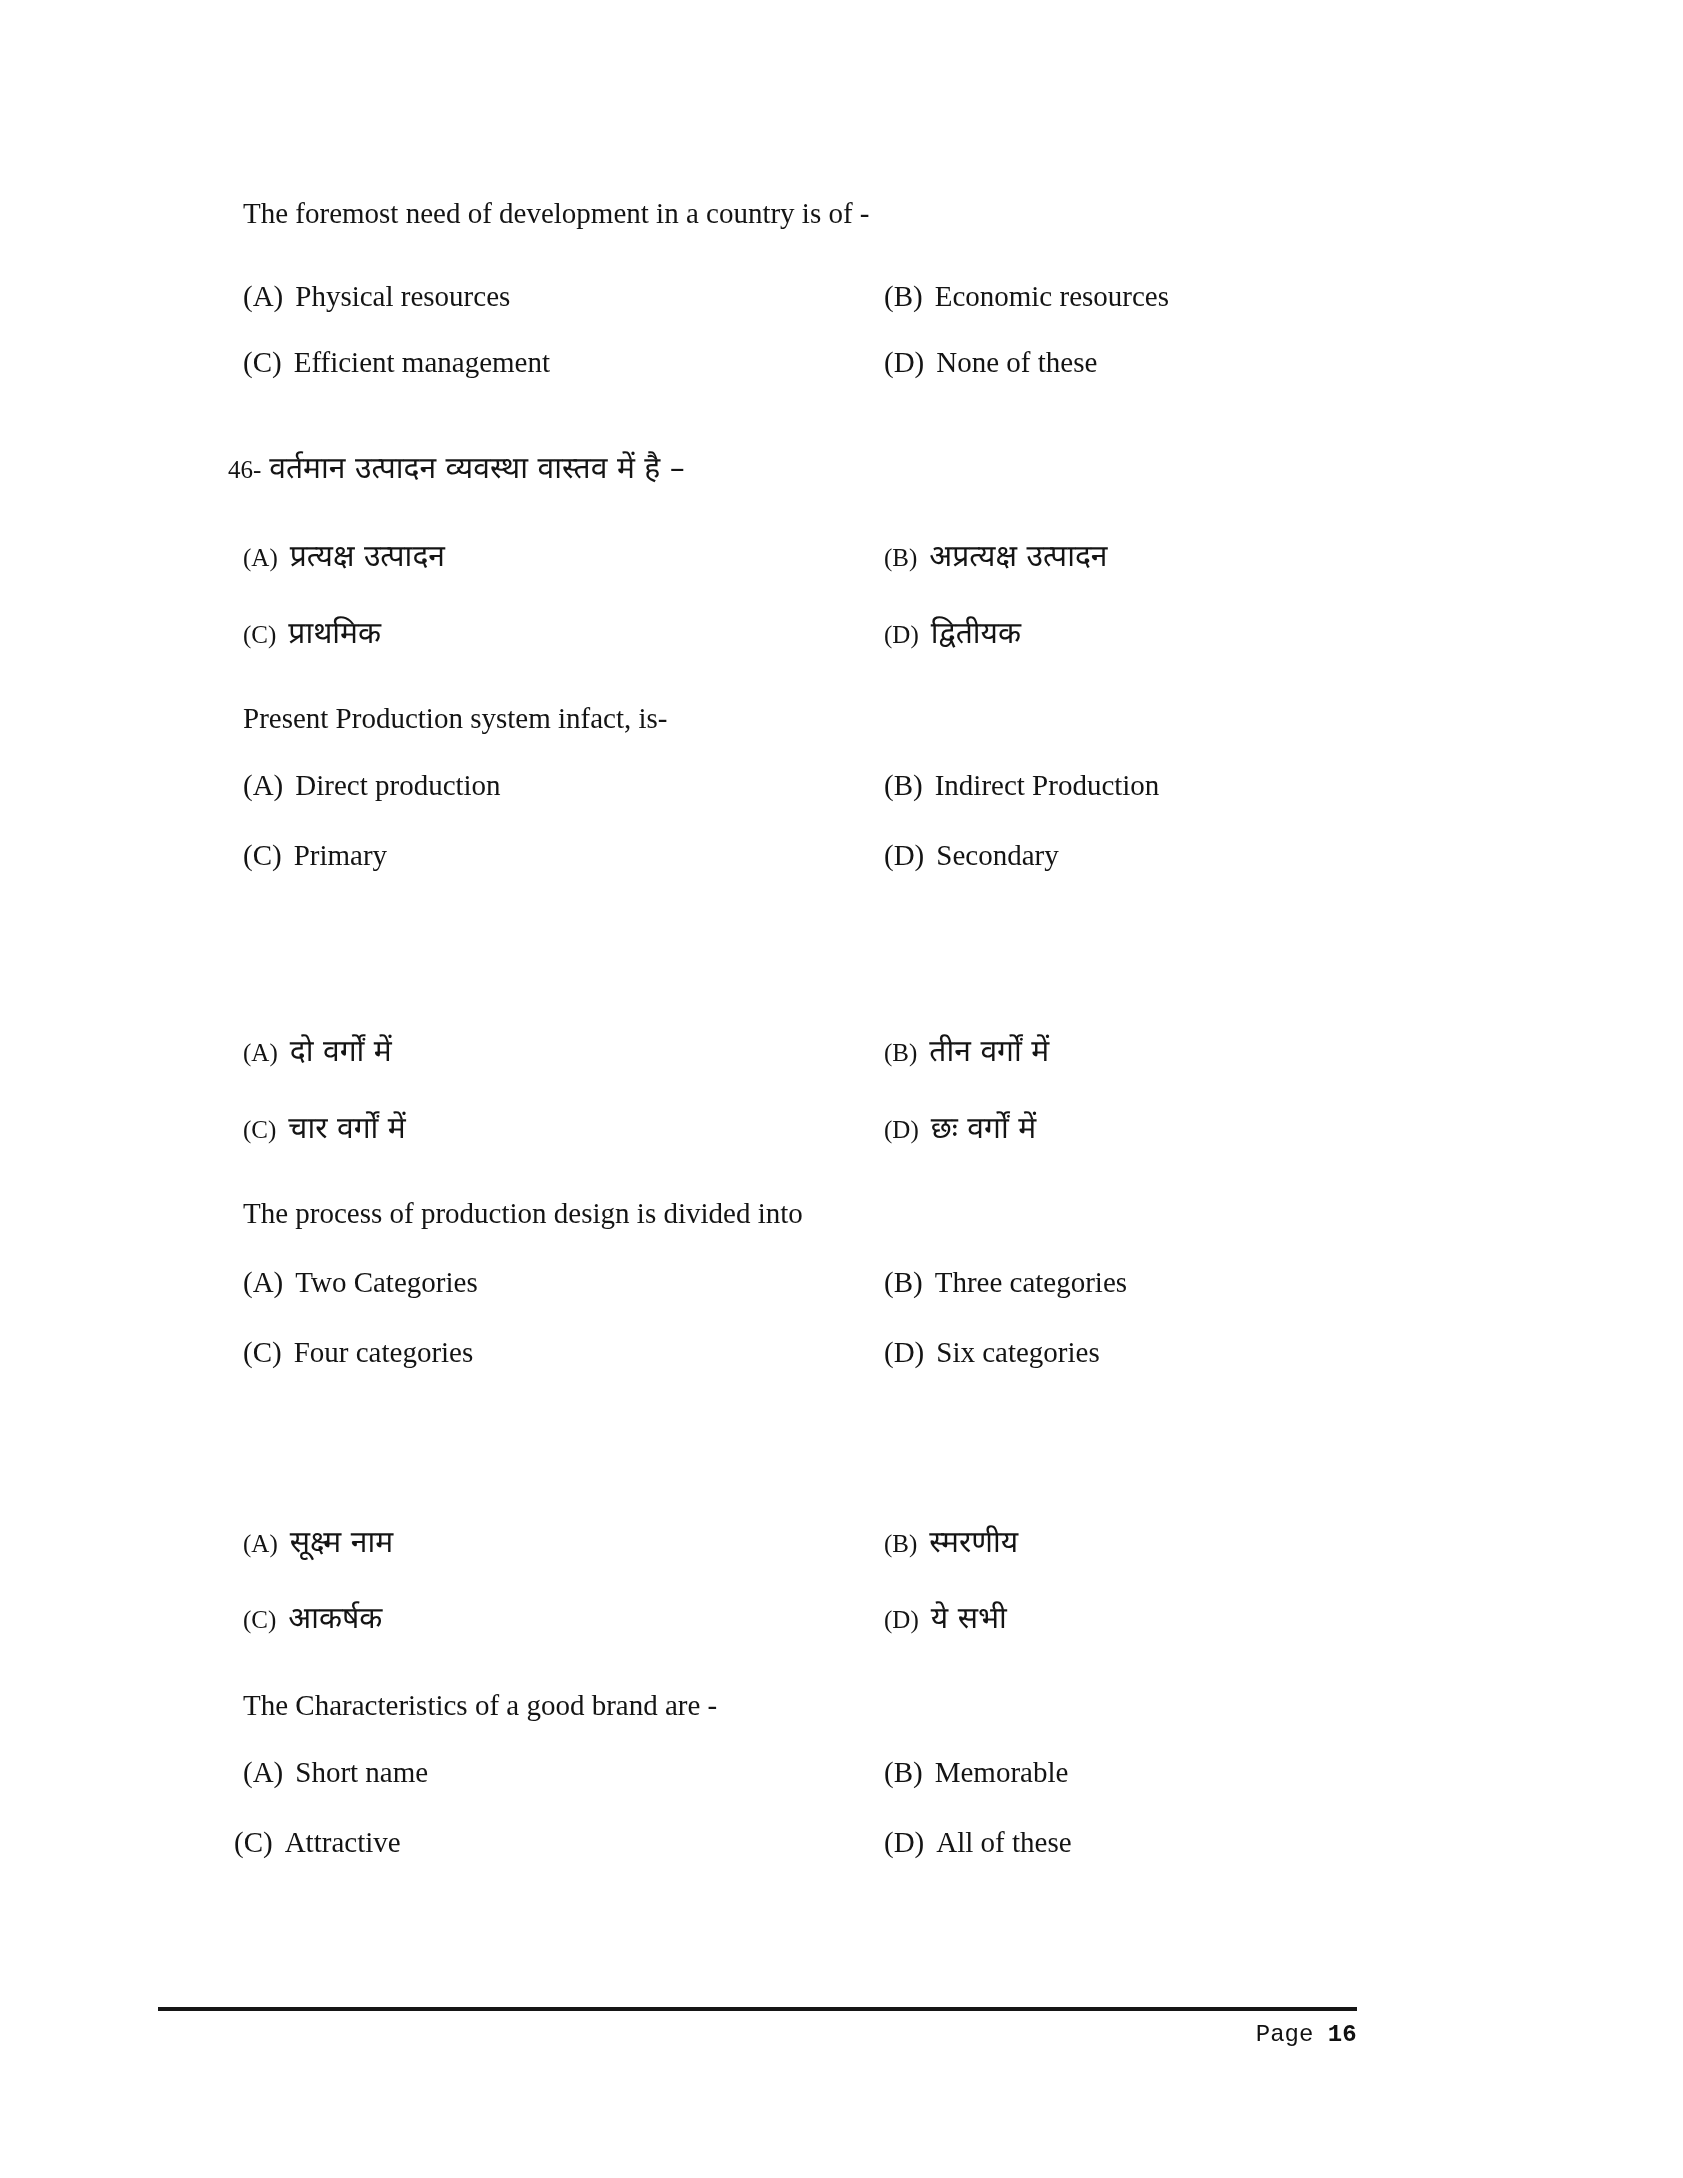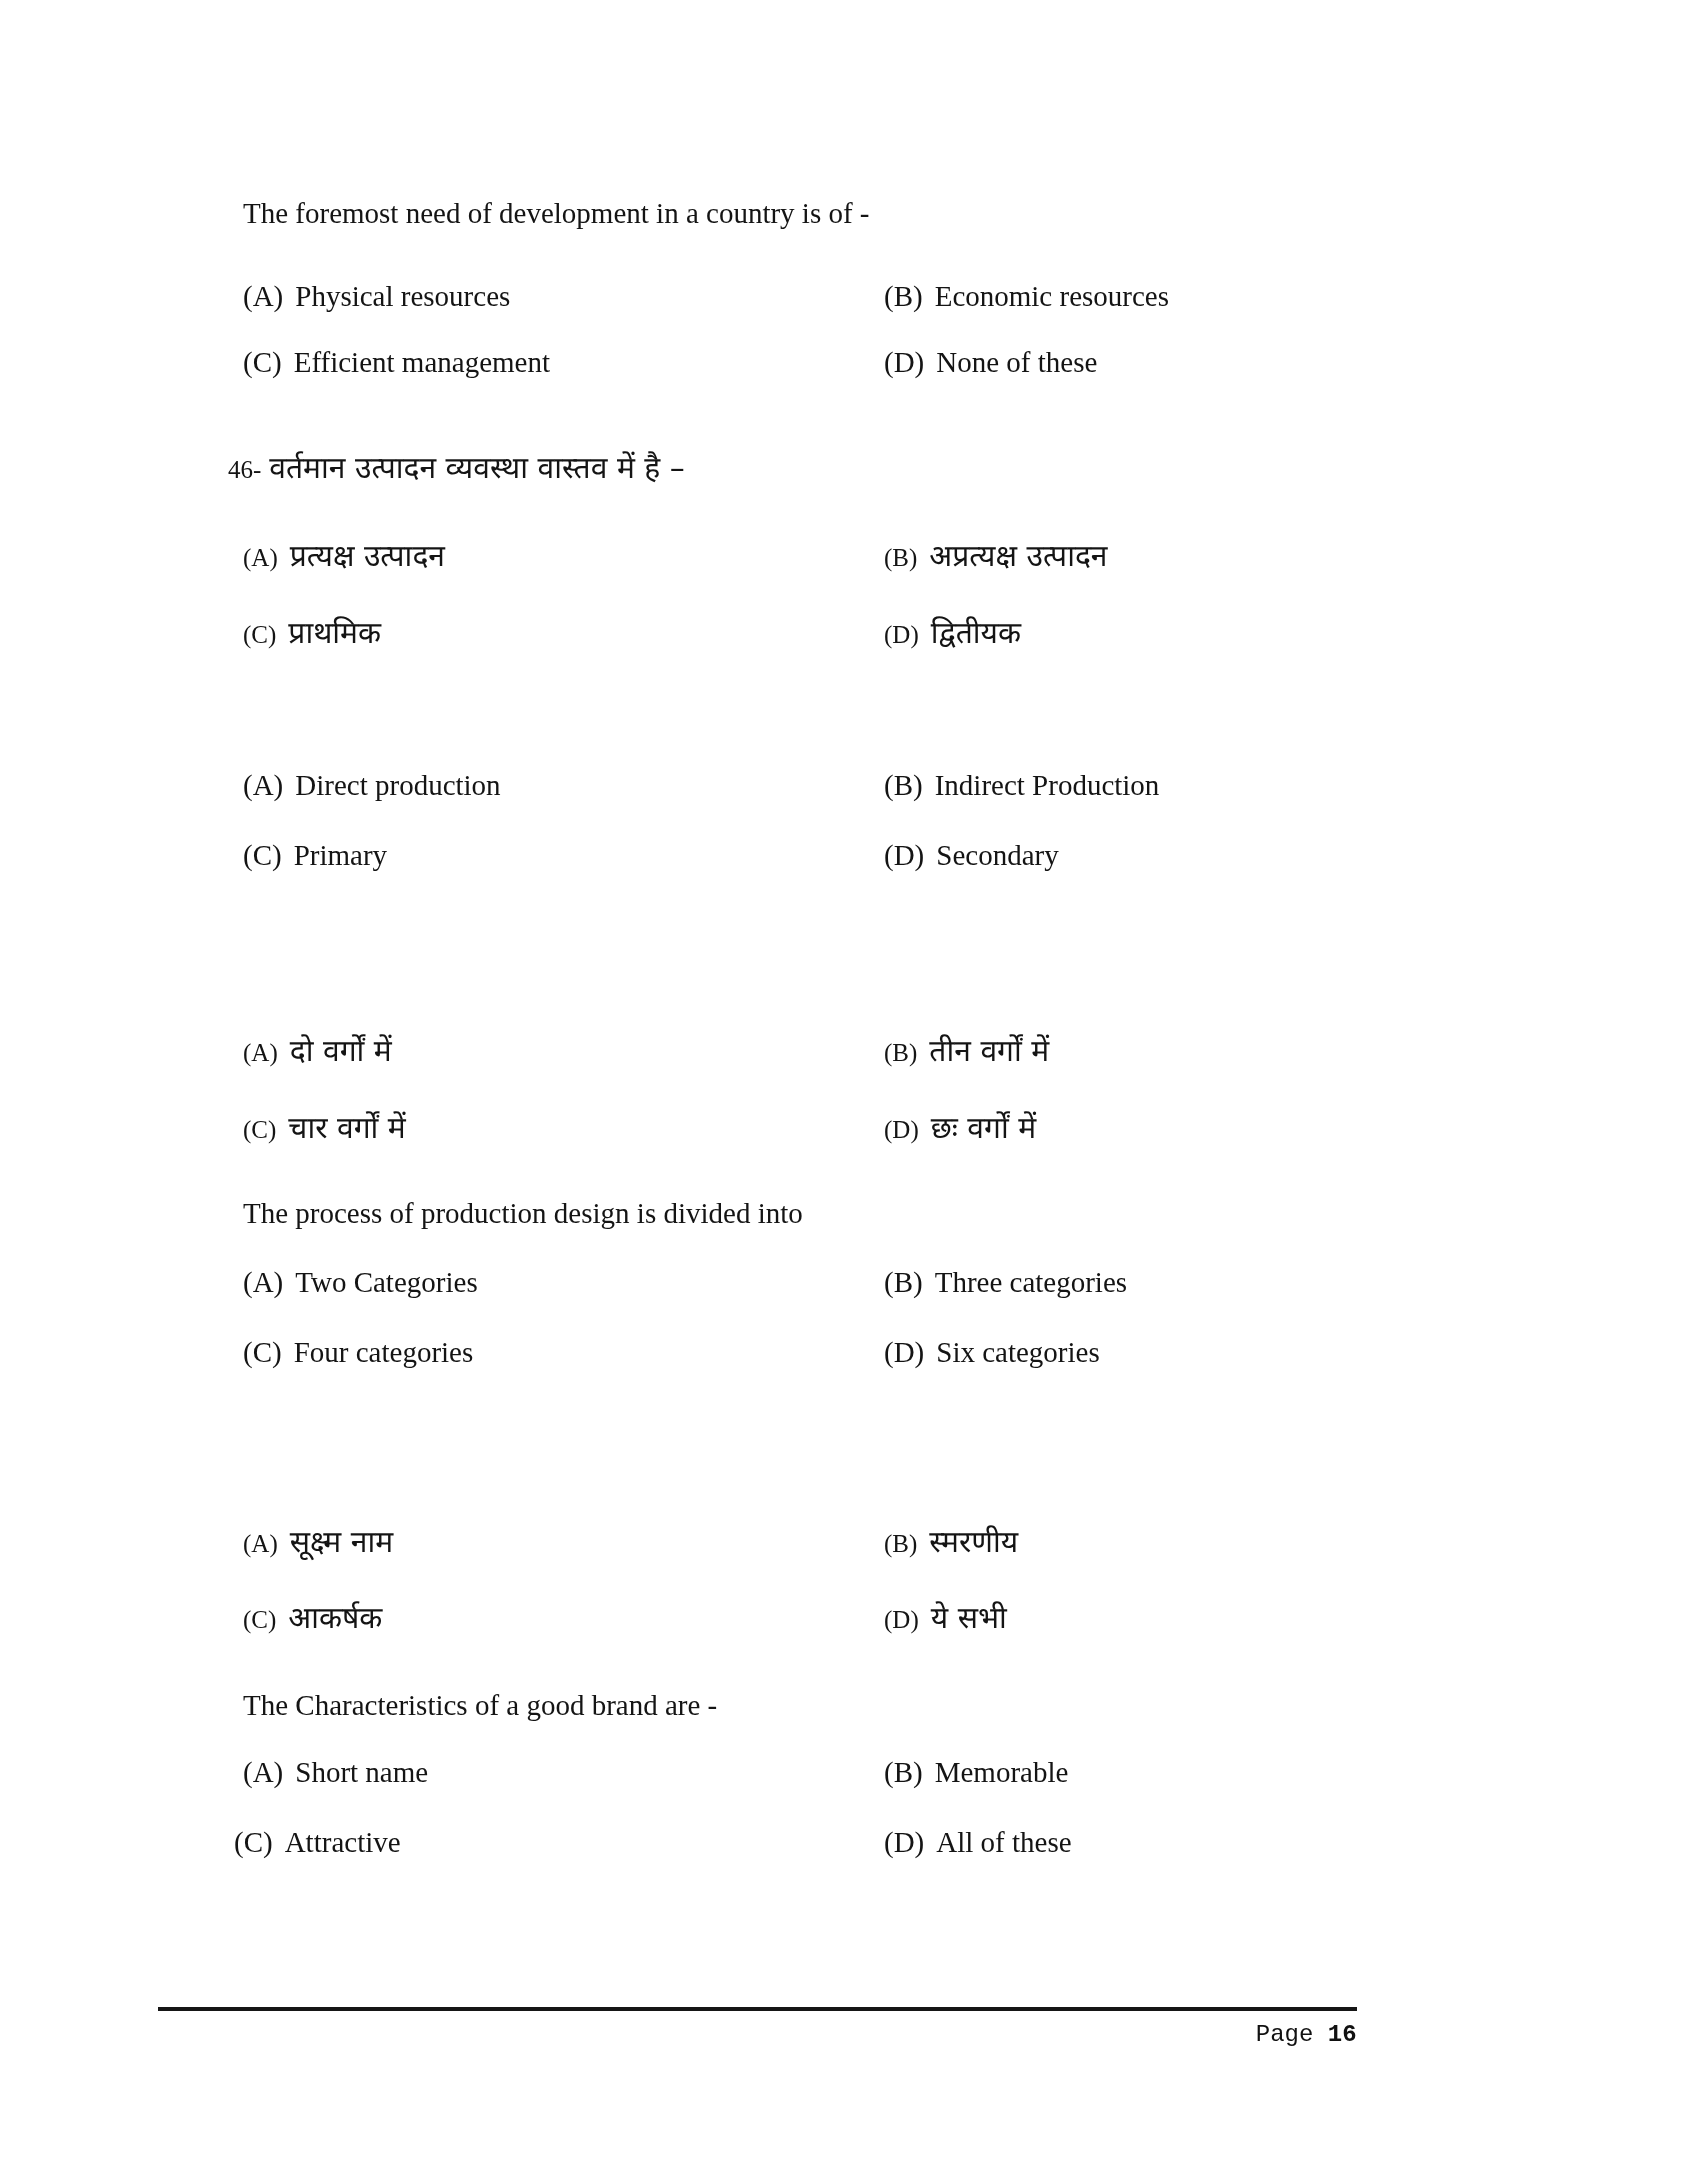--- a/index.html
+++ b/index.html
@@ -40,20 +40,21 @@
   <div class="line en" style="left:884px; top:277px"><span class="olabel">(B)</span><span>Economic resources</span></div>
   <div class="line en" style="left:243px; top:343px"><span class="olabel">(C)</span><span>Efficient management</span></div>
   <div class="line en" style="left:884px; top:343px"><span class="olabel">(D)</span><span>None of these</span></div>
 
   <div class="line hi" style="left:228px; top:447px"><span class="qnum lat">46-</span><span lang="hi">वर्तमान उत्पादन व्यवस्था वास्तव में है –</span></div>
   <div class="line hi" style="left:243px; top:535px"><span class="olabel lat">(A)</span><span lang="hi">प्रत्यक्ष उत्पादन</span></div>
   <div class="line hi" style="left:884px; top:535px"><span class="olabel lat">(B)</span><span lang="hi">अप्रत्यक्ष उत्पादन</span></div>
   <div class="line hi" style="left:243px; top:612px"><span class="olabel lat">(C)</span><span lang="hi">प्राथमिक</span></div>
   <div class="line hi" style="left:884px; top:612px"><span class="olabel lat">(D)</span><span lang="hi">द्वितीयक</span></div>
 
+  <div class="line en" style="left:243px; top:699px"><span>Present Production system infact, is-</span></div>
   <div class="line en" style="left:243px; top:766px"><span class="olabel">(A)</span><span>Direct production</span></div>
   <div class="line en" style="left:884px; top:766px"><span class="olabel">(B)</span><span>Indirect Production</span></div>
   <div class="line en" style="left:243px; top:836px"><span class="olabel">(C)</span><span>Primary</span></div>
   <div class="line en" style="left:884px; top:836px"><span class="olabel">(D)</span><span>Secondary</span></div>
 
   <div class="line hi" style="left:243px; top:1030px"><span class="olabel lat">(A)</span><span lang="hi">दो वर्गों में</span></div>
   <div class="line hi" style="left:884px; top:1030px"><span class="olabel lat">(B)</span><span lang="hi">तीन वर्गों में</span></div>
   <div class="line hi" style="left:243px; top:1107px"><span class="olabel lat">(C)</span><span lang="hi">चार वर्गों में</span></div>
   <div class="line hi" style="left:884px; top:1107px"><span class="olabel lat">(D)</span><span lang="hi">छः वर्गों में</span></div>
 

